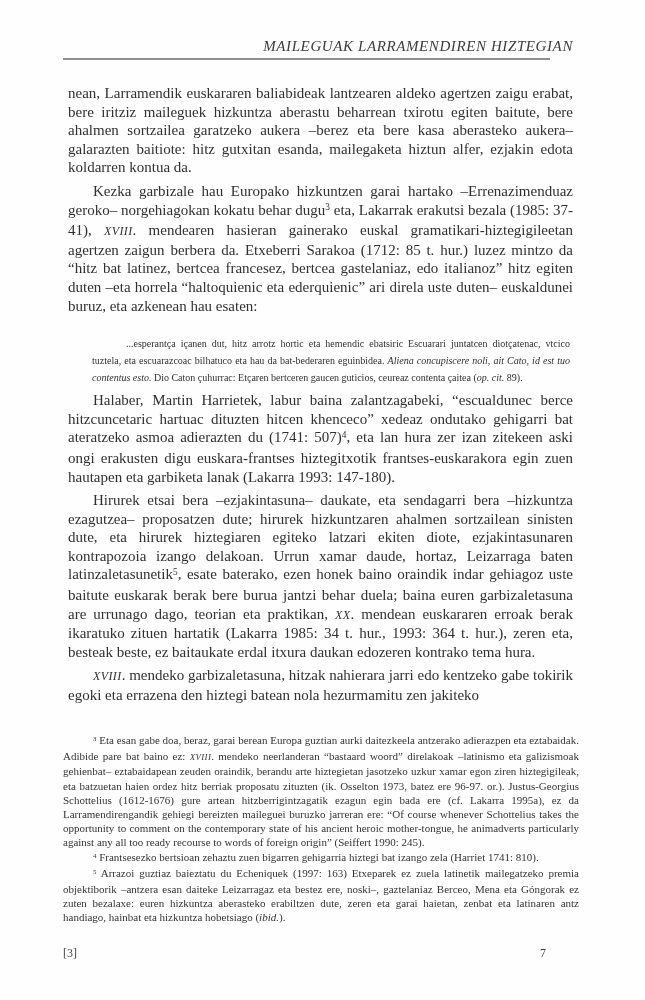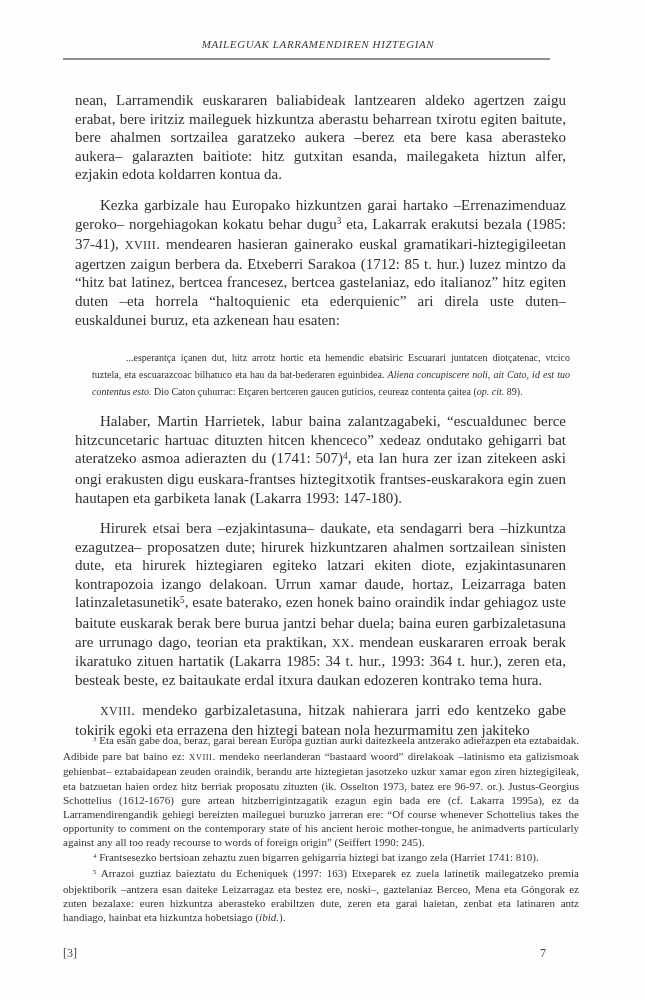--- a/index.html
+++ b/index.html
@@ -15,23 +15,23 @@
     background: #fefefe;
     color: #333;
     font-family: "Liberation Serif", "DejaVu Serif", serif;
     overflow: hidden;
   }
   .running-head {
     position: absolute;
     top: 38px;
     left: 63px;
     width: 510px;
-    text-align: center;
+    text-align: right;
     font-style: italic;
-    font-size: 11px;
+    font-size: 15px;
     letter-spacing: 0.6px;
     color: #3c3c3c;
     white-space: nowrap;
     font-family: Liberation Serif, serif;
   }
   .head-rule {
     position: absolute;
     top: 58px;
     left: 63px;
     width: 487px;
@@ -42,21 +42,21 @@
     position: absolute;
     top: 79px;
     left: 63px;
     width: 515px;
     font-size: 15px;
     line-height: 18.6px;
     text-align: justify;
     color: #303030;
   }
   .para {
-    margin: 12px;
+    margin: 5px;
     text-indent: 25px;
   }
   .para.no-indent { text-indent: 0; }
   .quote {
     margin: 20px 8px 5px 29px;
     font-size: 10px;
     line-height: 17px;
     text-indent: 34px;
     text-align: justify;
   }
@@ -81,21 +81,21 @@
     width: 515px;
     display: flex;
     justify-content: space-between;
     font-size: 12px;
     color: #444;
     padding: 0;
     box-sizing: border-box;
   }
   .page-footer .right { margin-right: 32px; }
   .seg-i { font-style: italic; }
-  .seg-sc { font-size: 80%; letter-spacing: 0.4px; }
+  .seg-sc { font-size: 80%; letter-spacing: 0.4px; font-style: italic; }
   .seg-sup {
     font-size: 62%;
     position: relative;
     top: -0.45em;
   }
 </style>
 </head>
 <body>
 
 <div class="page">

